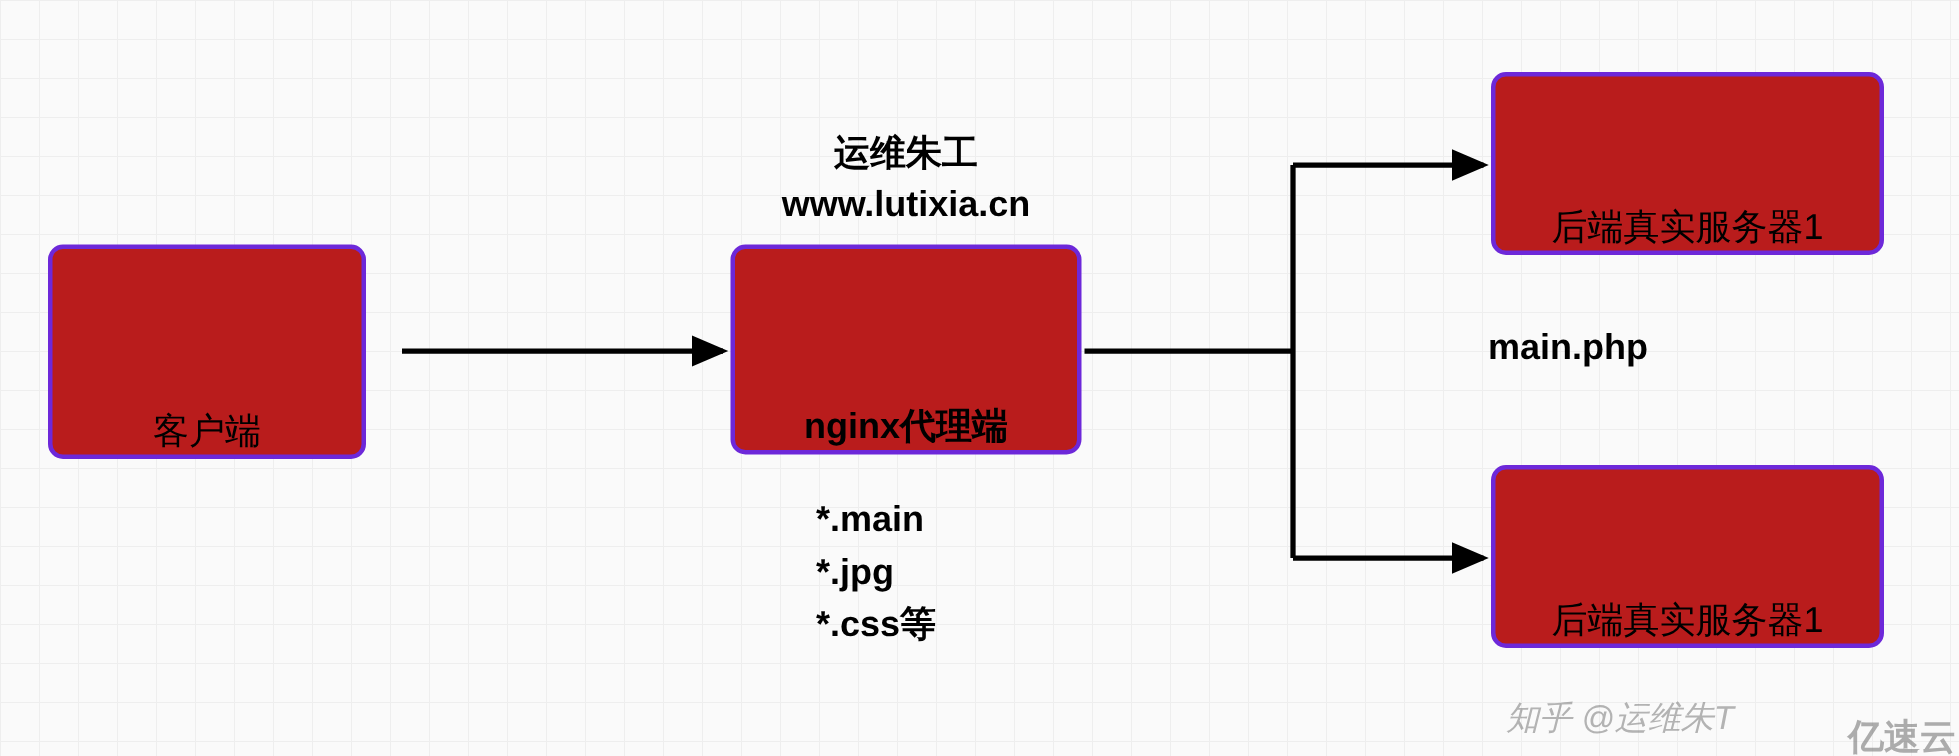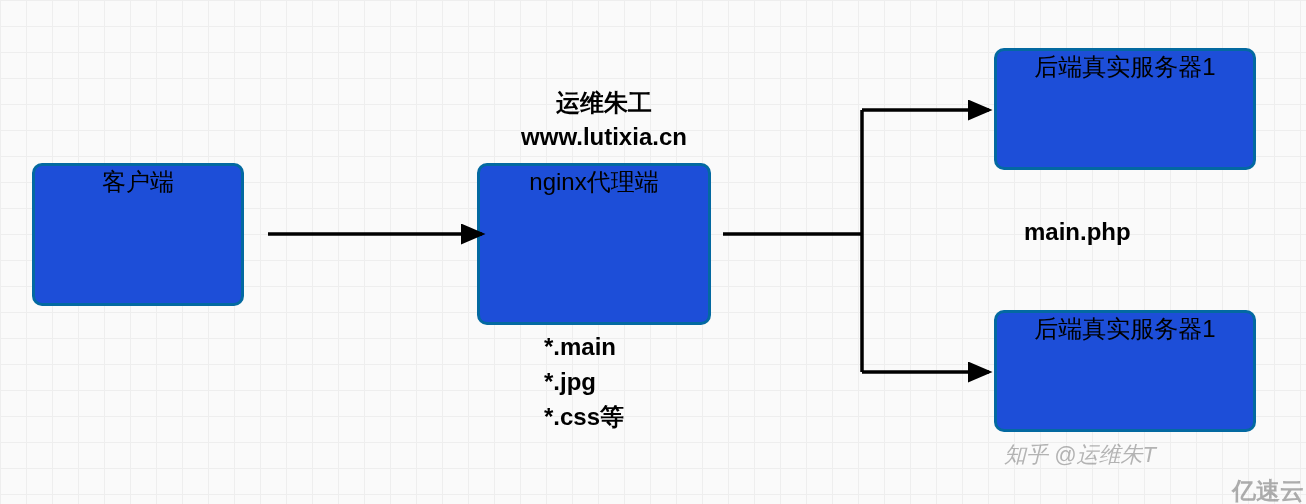--- a/index.html
+++ b/index.html
@@ -10,25 +10,25 @@
       font-family: "Microsoft YaHei", Arial, sans-serif;
       background-color: #fafafa;
       background-image:
         linear-gradient(#eee 1px, transparent 1px),
         linear-gradient(90deg, #eee 1px, transparent 1px);
       background-size: 26px 26px;
       overflow: hidden;
     }
     .box {
       position: absolute;
-      border: 3px solid #0369a1;
+      border: 3px solid #6d28d9;
       border-radius: 10px;
-      background: #1d4ed8;
+      background: #b91c1c;
       display: flex;
-      align-items: flex-start;
+      align-items: flex-end;
       justify-content: center;
       font-size: 24px;
       color: #000;
     }
     .label {
       position: absolute;
       font-size: 24px;
       color: #000;
       text-align: center;
       white-space: pre;
@@ -53,42 +53,42 @@
       pointer-events: none;
     }
   </style>
 </head>
 <body>
 
 <div class="box" style="left:32px; top:163px; width:212px; height:143px;">
   <span>客户端</span>
 </div>
 
-<div class="box" style="left:477px; top:163px; width:234px; height:162px;">
+<div class="box" style="left:487px; top:163px; width:234px; height:140px;font-weight:bold;">
   <span>nginx代理端</span>
 </div>
 
 <div class="box" style="left:994px; top:48px; width:262px; height:122px;">
   <span>后端真实服务器1</span>
 </div>
 
 <div class="box" style="left:994px; top:310px; width:262px; height:122px;">
   <span>后端真实服务器1</span>
 </div>
 
 <div class="label" style="left:487px; top:86px; width:234px; text-align:center; line-height:1.4;">运维朱工
 www.lutixia.cn</div>
 
 <div class="label" style="left:544px; top:330px; text-align:left; line-height:1.45;">*.main
 *.jpg
 *.css等</div>
 
-<div class="label" style="left:1024px; top:218px;">main.php</div>
+<div class="label" style="left:992px; top:218px;">main.php</div>
 
-<div class="watermark1" style="left:1004px; top:440px;">知乎 @运维朱T</div>
+<div class="watermark1" style="left:1004px; top:464px;">知乎 @运维朱T</div>
 <div class="watermark2" style="left:1232px; top:475px;">亿速云</div>
 
 <svg class="arrows">
   <defs>
     <marker id="arrowhead" markerWidth="8" markerHeight="8" refX="6" refY="3" orient="auto">
       <polygon points="0 0, 7 3, 0 6" fill="#000"></polygon>
     </marker>
   </defs>
 
   <line x1="268" y1="234" x2="482" y2="234" stroke="#000" stroke-width="3.5" marker-end="url(#arrowhead)"></line>

